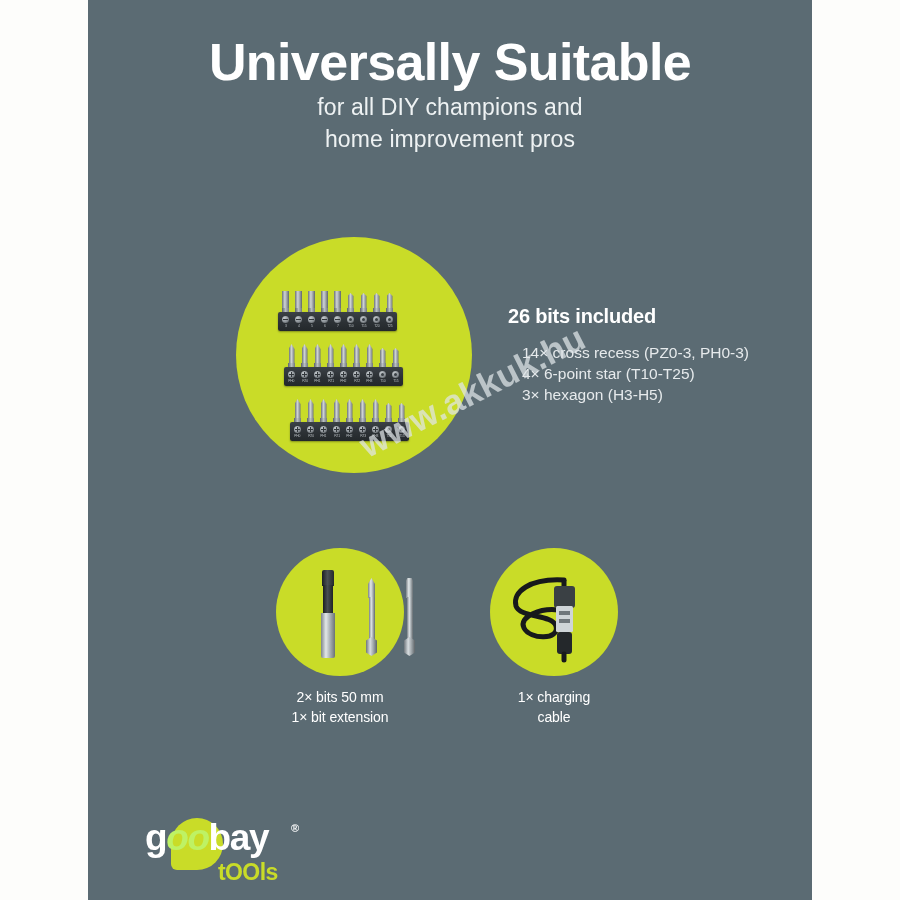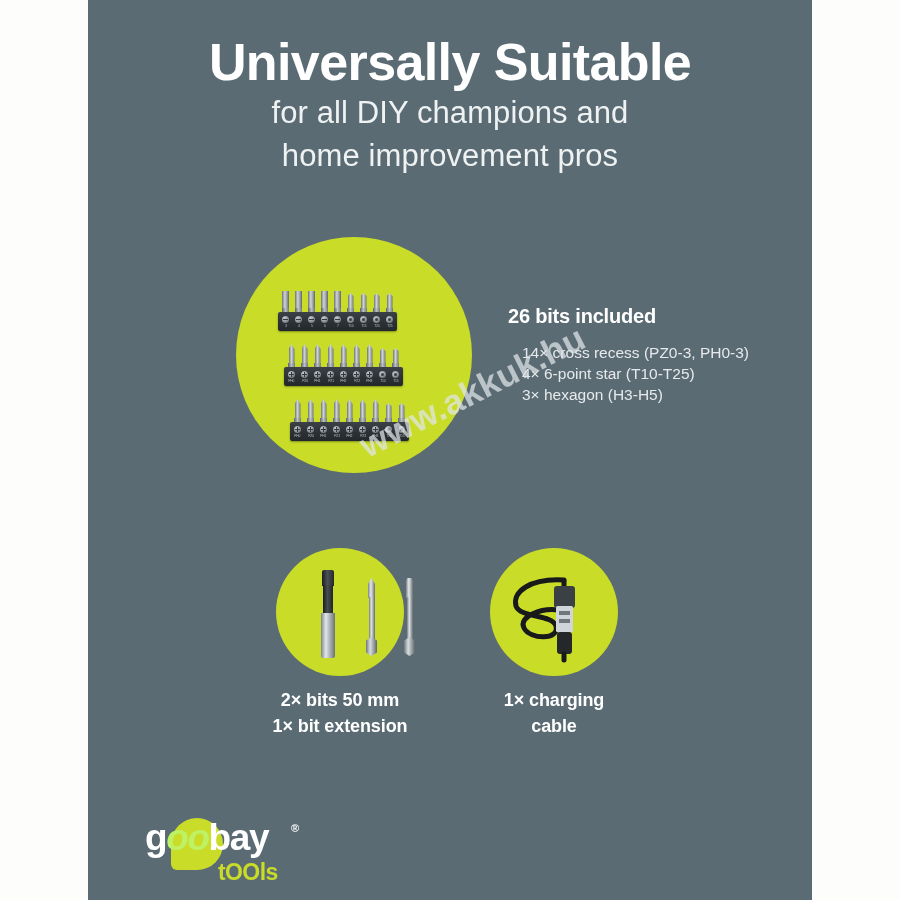--- a/index.html
+++ b/index.html
@@ -45,21 +45,21 @@
     letter-spacing: -0.6px;
     line-height: 1.1;
   }
   .subline {
     position: absolute;
     left: 0;
     top: 92px;
     width: 724px;
     text-align: center;
     color: #eef2f3;
-    font-size: 31px;
+    font-size: 23px;
     font-weight: 300;
     line-height: 1.38;
     letter-spacing: 0.1px;
   }
   .subline div { white-space: nowrap; }
 
   
   .circle {
     position: absolute;
     border-radius: 50%;
@@ -237,22 +237,22 @@
   
   .cable-wrap {
     left: 402px; top: 548px;
     width: 128px; height: 128px;
   }
 
   
   .caption {
     position: absolute;
     color: #ffffff;
-    font-size: 18px;
-    font-weight: bold;
+    font-size: 14px;
+    font-weight: normal;
     text-align: center;
     line-height: 1.42;
     letter-spacing: -0.1px;
   }
   .cap-ext   { left: 152px; top: 688px; width: 200px; }
   .cap-cable { left: 366px; top: 688px; width: 200px; }
 
   
   .logo {
     position: absolute;

